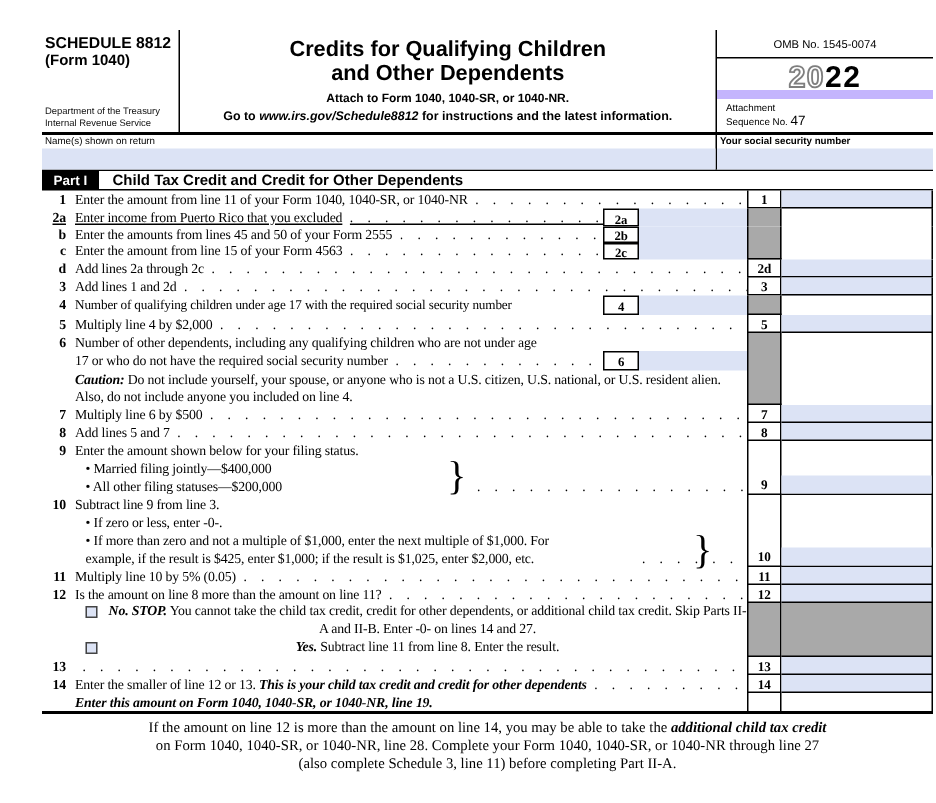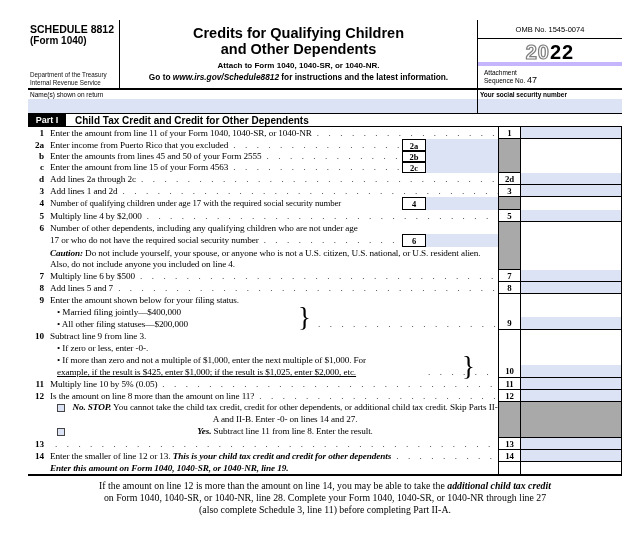--- a/index.html
+++ b/index.html
@@ -18,21 +18,21 @@
   .h-form  { font-weight:bold; font-size:10px; line-height:12px; }
   .h-dept  { margin-top:auto; font-size:6.3px; line-height:7.5px; color:#111; }
   .h-mid { flex:1; border-right:1.5px solid #000; text-align:center; padding-top:5px; }
   .h-title { font-weight:bold; font-size:14.5px; line-height:16px; }
   .h-attach { font-weight:bold; font-size:8px; margin-top:4px; }
   .h-goto { font-weight:bold; font-size:8.3px; margin-top:2px; }
   .h-goto .url { font-style:italic; }
   .h-right { width:144px; display:flex; flex-direction:column; }
   .h-omb { text-align:center; font-size:7.5px; padding:5px 0 4px 0; border-bottom:1px solid #000; }
   .h-year { text-align:center; font-size:20px; font-weight:bold; letter-spacing:1px;
-            line-height:26px; height:27px; border-bottom:4px solid #c4b5fd; }
+            line-height:26px; height:27px; border-bottom:6px solid #c4b5fd; }
   .h-year .yr-light { color:#fff; -webkit-text-stroke:1.2px #7e7e7e; text-shadow:0 0 1px #999; }
   .h-attseq { padding:3px 0 0 6px; font-size:6.5px; line-height:7.5px; }
   .h-attseq .seqno { font-weight:normal; font-size:9px; }
 
   
   .namerow { display:flex; height:24px; border-bottom:1.2px solid #000; }
   .nr-cell { display:flex; flex-direction:column; }
   .nr-left { flex:1; border-right:1px solid #000; }
   .nr-right { width:144px; }
   .nr-label { font-size:6.5px; line-height:9px; padding-left:2px; }
@@ -127,21 +127,21 @@
     <div class="row" style="height:12px; line-height:12px;">
       <div class="lnum">1</div>
       <div class="ltext">
           <span class="t">Enter the amount from line 11 of your Form 1040, 1040-SR, or 1040-NR</span>
           <span class="dots"></span>
         </div>
       <div class="nb bb">1</div>
       <div class="en bb blue"></div>
     </div>
 
-    <div class="row" style="height:12px; line-height:12px;">
+    <div class="row" style="height:12px; line-height:12px;text-decoration:underline;">
       <div class="lnum">2a</div>
       <div class="ltext">
           <span class="t">Enter income from Puerto Rico that you excluded</span>
           <span class="dots"></span>
           <span class="midbox">2a</span>
           <span class="midentry"></span>
         </div>
       <div class="nb gray"></div>
       <div class="en"></div>
     </div>
@@ -260,21 +260,21 @@
           <div class="strip"></div>
         </div>
     </div>
 
     <div class="row" style="height:48px;">
       <div class="lnum" style="line-height:12px;">10</div>
       <div class="ltext block rel">
         <div style="height:12px; line-height:12px;"><span class="t">Subtract line 9 from line 3.</span></div>
         <div style="height:12px; line-height:12px; padding-left:7px;"><span class="t">• If zero or less, enter -0-.</span></div>
         <div style="height:12px; line-height:12px; padding-left:7px;"><span class="t">• If more than zero and not a multiple of $1,000, enter the next multiple of $1,000. For</span></div>
-        <div style="height:12px; line-height:12px; padding-left:7px;text-decoration:underline;"><span class="t">example, if the result is $425, enter $1,000; if the result is $1,025, enter $2,000, etc.</span></div>
+        <div style="height:12px; line-height:12px; padding-left:7px;"><span class="t">example, if the result is $425, enter $1,000; if the result is $1,025, enter $2,000, etc.</span></div>
         <span class="brace" style="left:412px; top:24px;">}</span>
         <span class="dots-abs" style="left:378px; right:2px; bottom:1px;"></span>
       </div>
       <div class="nb bb tallcell">
           <span style="line-height:12px;">10</span>
         </div>
       <div class="en bb tallcell">
           <div class="strip"></div>
         </div>
     </div>

